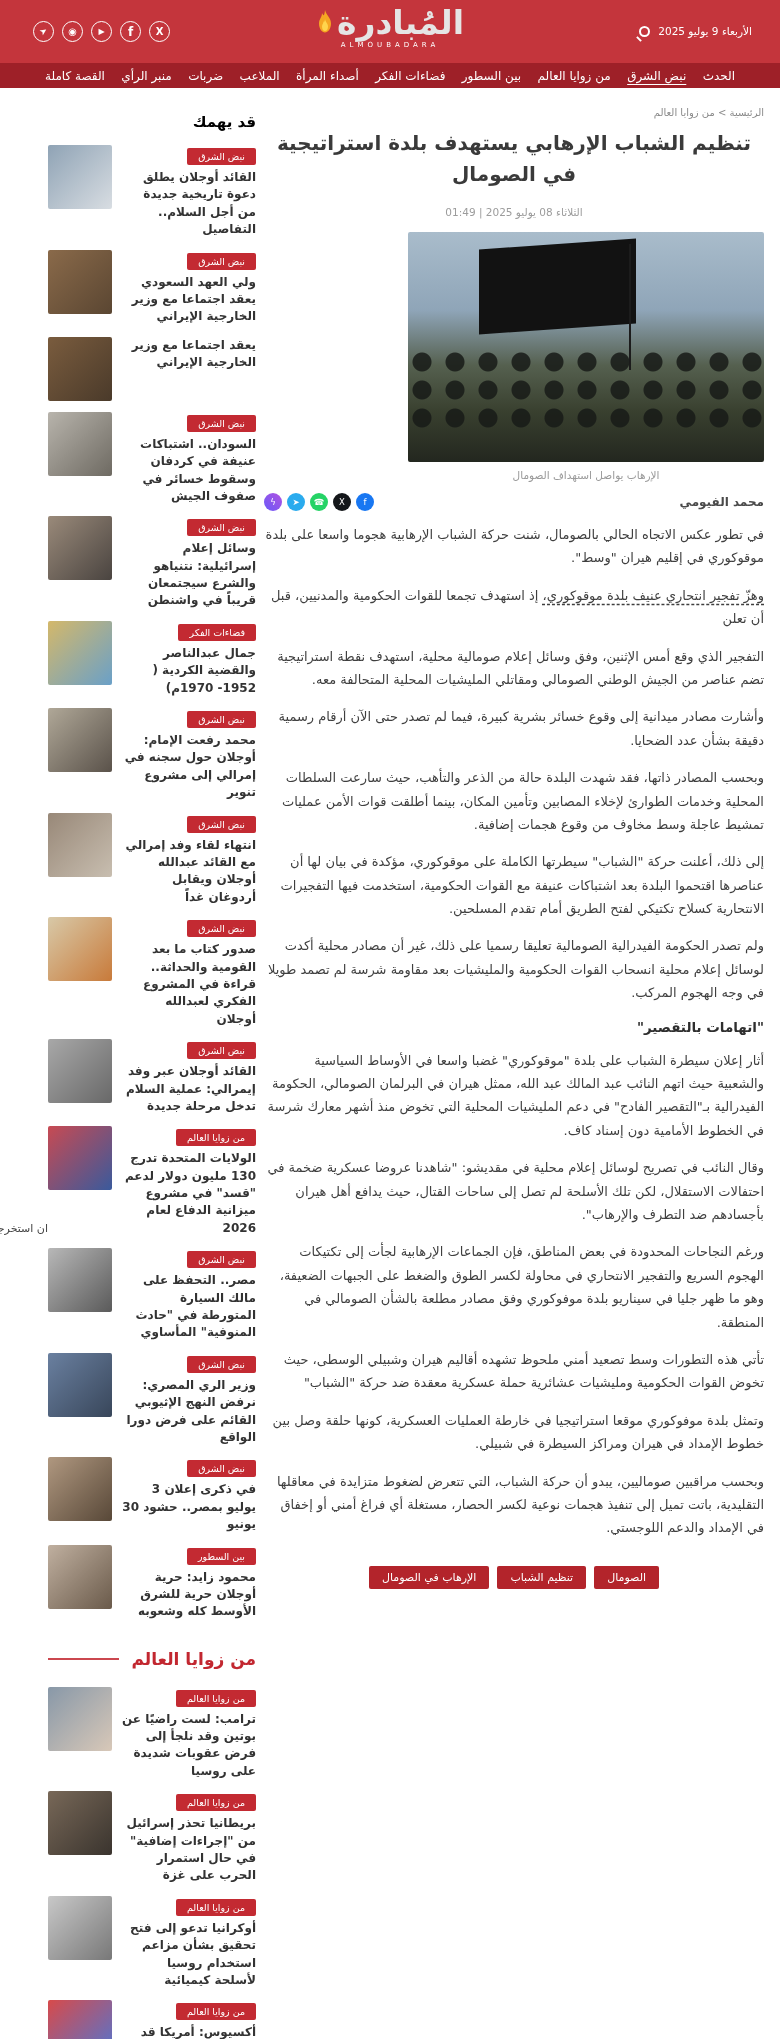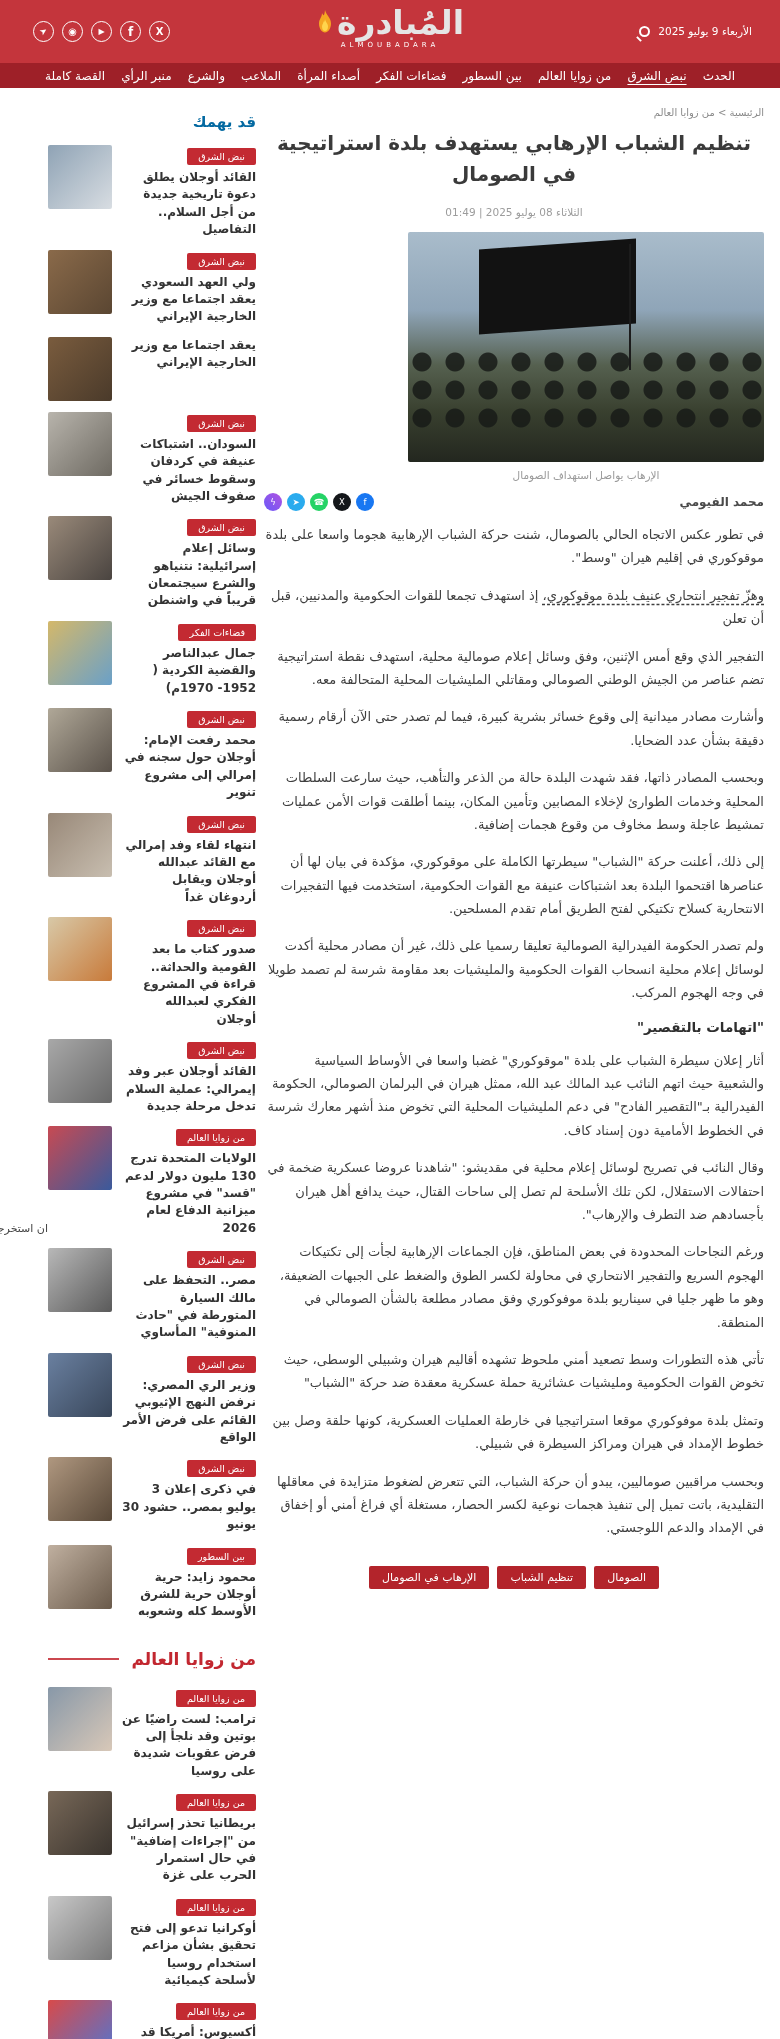--- a/index.html
+++ b/index.html
@@ -69,21 +69,21 @@
 
   .a-p { font-size:13px; line-height:1.8; color:#3f3f3f; text-align:right; margin-bottom:14px; }
   .p-link { text-decoration:underline dashed; text-underline-offset:4px; cursor:pointer; }
   .sub { font-size:13.5px; font-weight:bold; color:#2e2e2e; margin:4px 0 14px; text-align:right; }
 
   .tags { display:flex; justify-content:center; gap:8px; margin-top:26px; }
   .tag { background:#b3242b; color:#fff; font-size:11px; padding:5px 13px; border-radius:2px;
          text-decoration:none; cursor:pointer; white-space:nowrap; }
 
   
-  .sb-head { font-size:15px; font-weight:bold; color:#0369a1; text-align:right; margin:14px 0 14px; }
+  .sb-head { font-size:15px; font-weight:bold; color:#000000; text-align:right; margin:14px 0 14px; }
   .s-item { display:flex; gap:10px; margin-bottom:11px; cursor:pointer; }
   .s-text { flex:1; min-width:0; text-align:right; }
   .badge-wrap { margin-bottom:4px; }
   .badge { display:inline-block; background:#c32a32; color:#fff; font-size:9.5px;
            padding:3px 11px; border-radius:2px; }
   .s-title { font-size:12px; line-height:1.45; color:#333; font-weight:600; }
   .s-photo { flex:0 0 64px; width:64px; height:64px; border-radius:2px; }
   .world-head { display:flex; align-items:center; gap:12px; margin:28px 0 18px; }
   .world-head .txt { color:#c22730; font-size:17px; font-weight:bold; }
   .world-line { flex:1; height:2px; background:#c22730; opacity:.85; }
@@ -153,21 +153,21 @@
   </header>
 
   <nav class="main" id="nav">
       <a class="nav-item">الحدث</a>
       <a class="nav-item active">نبض الشرق</a>
       <a class="nav-item">من زوايا العالم</a>
       <a class="nav-item">بين السطور</a>
       <a class="nav-item">فضاءات الفكر</a>
       <a class="nav-item">أصداء المرأة</a>
       <a class="nav-item">الملاعب</a>
-      <a class="nav-item">والشرع</a>
+      <a class="nav-item">ضربات</a>
       <a class="nav-item">منبر الرأي</a>
       <a class="nav-item">القصة كاملة</a>
     </nav>
 
   <div class="content">
 
     <main class="article">
       <div class="crumb">
         <a>الرئيسية</a>
         <span>&gt;</span>
@@ -303,21 +303,21 @@
           <div class="s-item">
             <div class="s-text">
               <div class="badge-wrap"><span class="badge">نبض الشرق</span></div>
               <div class="s-title">مصر.. التحفظ على مالك السيارة المتورطة في "حادث المنوفية" المأساوي</div>
             </div>
             <div class="s-photo" style="background: linear-gradient(135deg, rgb(184, 184, 184) 0%, rgb(90, 90, 90) 100%);"></div>
           </div>
           <div class="s-item">
             <div class="s-text">
               <div class="badge-wrap"><span class="badge">نبض الشرق</span></div>
-              <div class="s-title">وزير الري المصري: نرفض النهج الإثيوبي القائم على فرض الأمر الواقع</div>
+              <div class="s-title">وزير الري المصري: نرفض النهج الإثيوبي القائم على فرض دورا الواقع</div>
             </div>
             <div class="s-photo" style="background: linear-gradient(135deg, rgb(106, 128, 160) 0%, rgb(56, 70, 90) 100%);"></div>
           </div>
           <div class="s-item">
             <div class="s-text">
               <div class="badge-wrap"><span class="badge">نبض الشرق</span></div>
               <div class="s-title">في ذكرى إعلان 3 يوليو بمصر.. حشود 30 يونيو</div>
             </div>
             <div class="s-photo" style="background: linear-gradient(135deg, rgb(176, 152, 128) 0%, rgb(88, 72, 56) 100%);"></div>
           </div>

